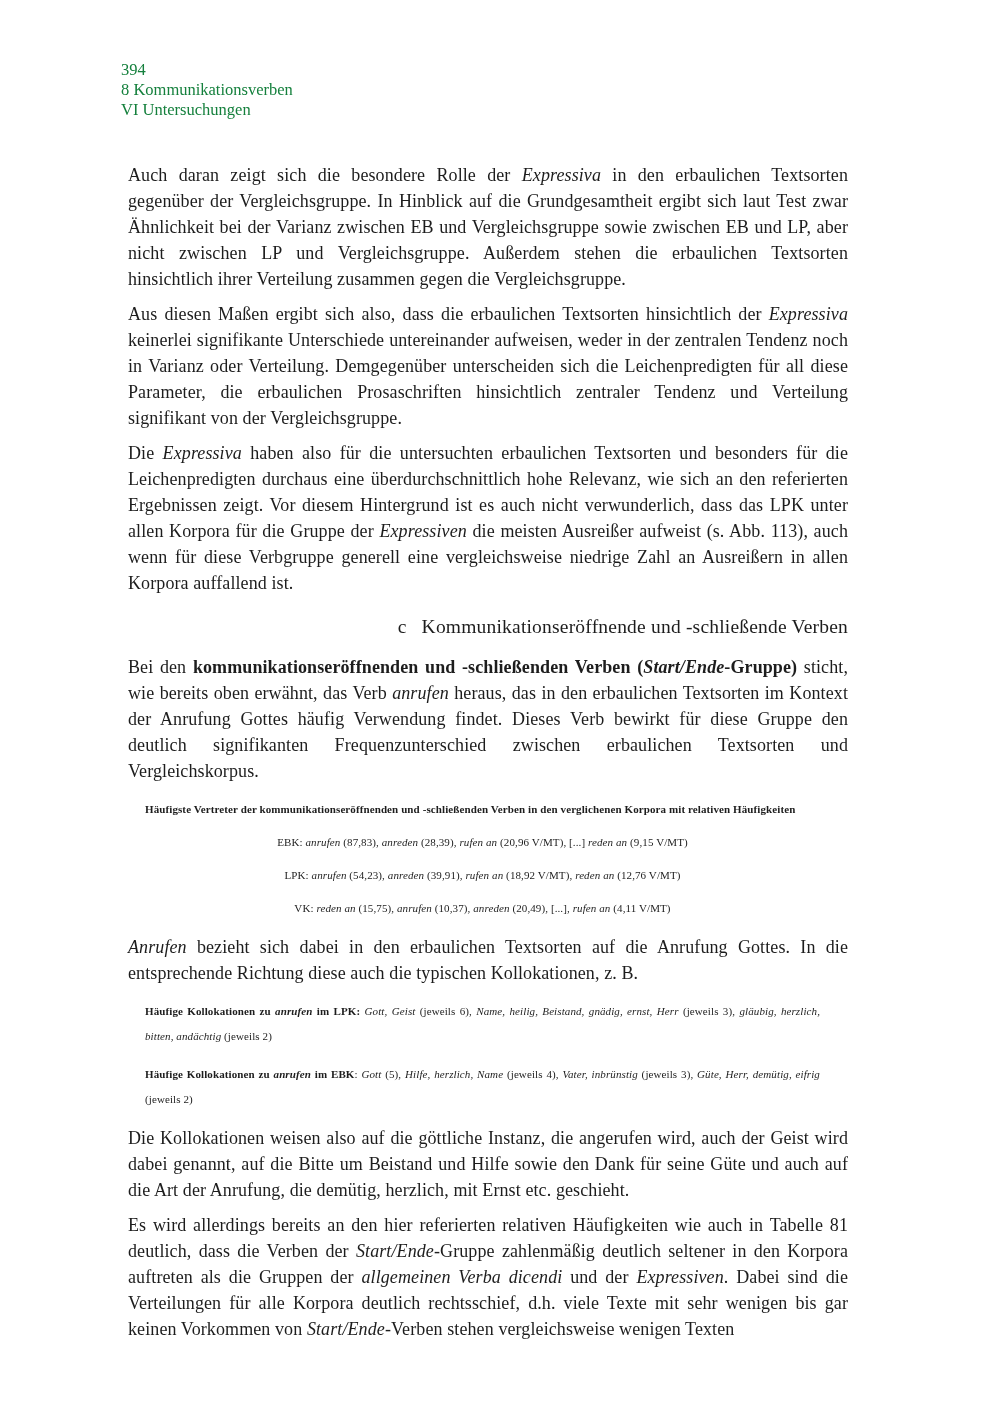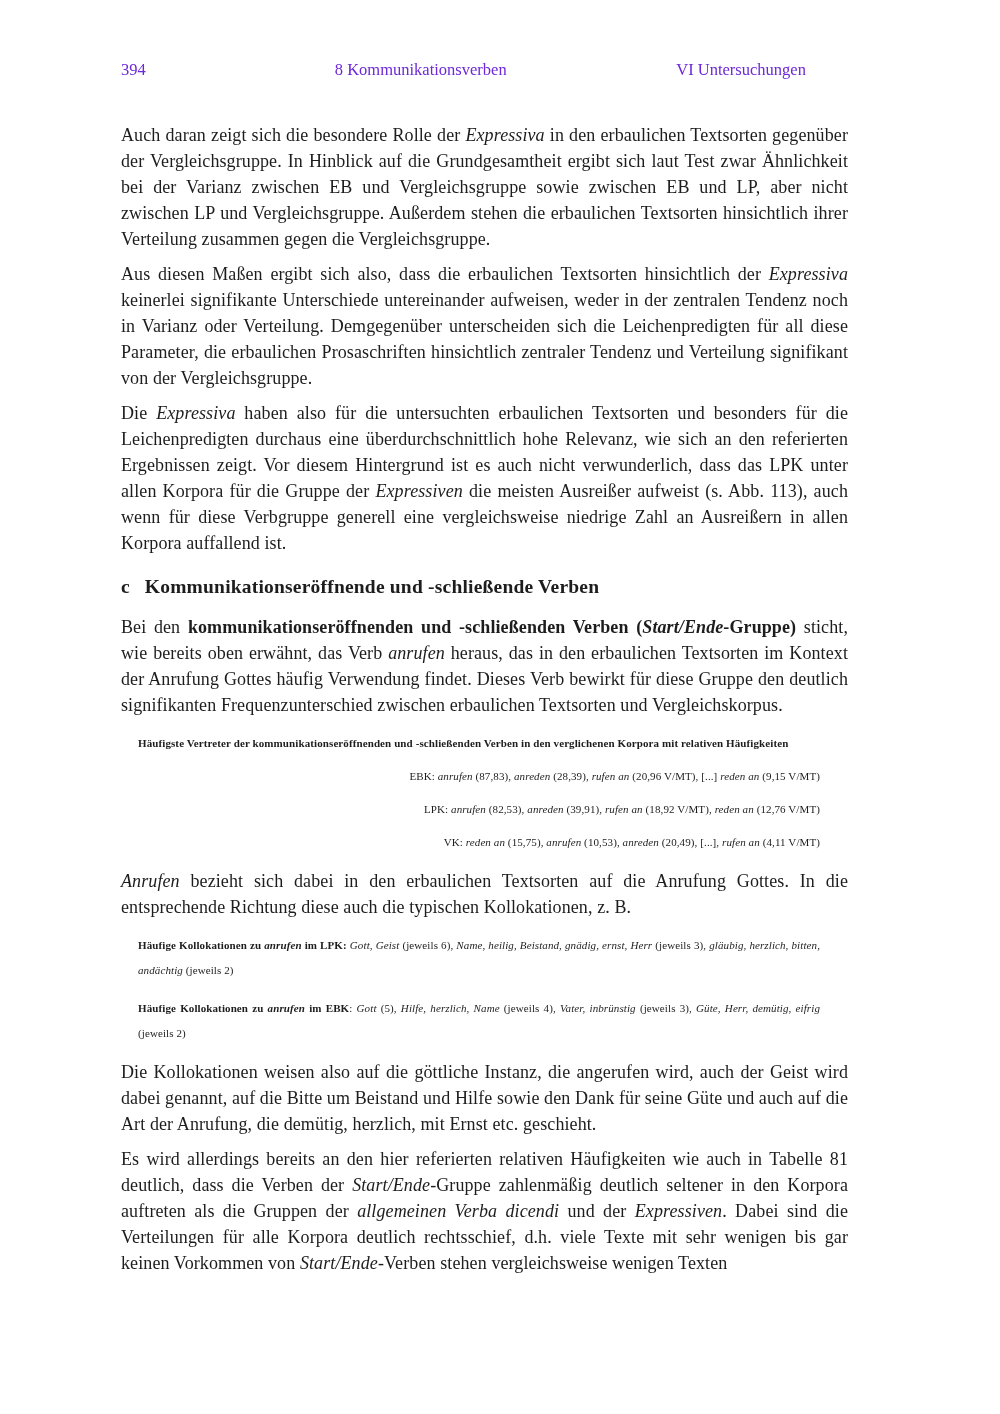--- a/index.html
+++ b/index.html
@@ -16,66 +16,68 @@
     padding: 60px 152px 0 121px;
     overflow: hidden;
     font-family: "Liberation Serif", "DejaVu Serif", serif;
     color: #1d1d1d;
   }
   .running-header {
     display: flex;
     align-items: baseline;
     font-size: 16.5px;
     line-height: 20px;
-    color: #6d28d9;
+    color: #15803d;
     margin-bottom: 42px;
+    flex-direction: column;
   }
   .hdr-left  { flex: 1; text-align: left; }
   .hdr-center{ flex: 1.4; text-align: left; }
   .hdr-right { flex: 1; text-align: center; }
 
   .text-body {
     font-size: 18px;
     line-height: 26px;
     letter-spacing: 0.1px;
     text-align: justify;
     hyphens: auto;
+    margin-left: 7px;
     -webkit-hyphens: auto;
   }
   .text-body > * { margin: 0; }
   .text-body > * + * { margin-top: 9px; }
 
   .subheading {
     margin-top: 19px;
     margin-bottom: 15px;
     font-size: 19.5px;
     line-height: 24px;
-    font-weight: 700;
+    font-weight: 400;
     letter-spacing: 0.2px;
-    text-align: left;
+    text-align: right;
     hyphens: none;
   }
   .subheading-label { margin-right: 15px; }
 
   .example-block {
     margin-top: 13px;
     margin-bottom: 13px;
     margin-left: 17px;
     padding-right: 28px;
     font-size: 11px;
     line-height: 25px;
   }
   .example-block .block-heading {
     margin: 0;
     font-weight: 700;
     text-align: justify;
   }
   .example-block .block-entry {
     margin: 8px 0 0;
-    text-align: right;
+    text-align: center;
   }
   .example-block .block-entry:first-child { margin-top: 0; }
   .example-block .block-para {
     margin: 0;
     text-align: justify;
   }
 
   .run-i  { font-style: italic; }
   .run-b  { font-weight: 700; }
   .run-bi { font-weight: 700; font-style: italic; }
@@ -101,22 +103,22 @@
 
     <h2 class="subheading">
       <span class="subheading-label">c</span><span class="subheading-title">Kommunikationseröffnende und -schließende Verben</span>
     </h2>
 
     <p class="para"><span>Bei den </span><span class="run-b">kommunikationseröffnenden und -schließenden Verben (</span><span class="run-bi">Start/Ende</span><span class="run-b">-Gruppe)</span><span> sticht, wie bereits oben erwähnt, das Verb </span><span class="run-i">anrufen</span><span> heraus, das in den erbaulichen Textsorten im Kontext der Anrufung Gottes häufig Verwendung findet. Dieses Verb bewirkt für diese Gruppe den deutlich signifikanten Frequenzunterschied zwischen erbaulichen Textsorten und Vergleichskorpus.</span></p>
 
     <section class="example-block">
       <p class="block-heading"><span class="run-b">Häufigste Vertreter der kommunikationseröffnenden und -schließenden Verben in den verglichenen Korpora mit relativen Häufigkeiten</span></p>
       <p class="block-entry"><span>EBK: </span><span class="run-i">anrufen</span><span> (87,83), </span><span class="run-i">anreden</span><span> (28,39), </span><span class="run-i">rufen an</span><span> (20,96 V/MT), [...] </span><span class="run-i">reden an</span><span> (9,15 V/MT)</span></p>
-      <p class="block-entry"><span>LPK: </span><span class="run-i">anrufen</span><span> (82,53), </span><span class="run-i">anreden</span><span> (39,91), </span><span class="run-i">rufen an</span><span> (18,92 V/MT), </span><span class="run-i">reden an</span><span> (12,76 V/MT)</span></p>
-      <p class="block-entry"><span>VK: </span><span class="run-i">reden an</span><span> (15,75), </span><span class="run-i">anrufen</span><span> (10,53), </span><span class="run-i">anreden</span><span> (20,49), [...], </span><span class="run-i">rufen an</span><span> (4,11 V/MT)</span></p>
+      <p class="block-entry"><span>LPK: </span><span class="run-i">anrufen</span><span> (54,23), </span><span class="run-i">anreden</span><span> (39,91), </span><span class="run-i">rufen an</span><span> (18,92 V/MT), </span><span class="run-i">reden an</span><span> (12,76 V/MT)</span></p>
+      <p class="block-entry"><span>VK: </span><span class="run-i">reden an</span><span> (15,75), </span><span class="run-i">anrufen</span><span> (10,37), </span><span class="run-i">anreden</span><span> (20,49), [...], </span><span class="run-i">rufen an</span><span> (4,11 V/MT)</span></p>
     </section>
 
     <p class="para"><span class="run-i">Anrufen</span><span> bezieht sich dabei in den erbaulichen Textsorten auf die Anrufung Gottes. In die entsprechende Richtung diese auch die typischen Kollokationen, z. B.</span></p>
 
     <section class="example-block">
       <p class="block-para"><span class="run-b">Häufige Kollokationen zu </span><span class="run-bi">anrufen</span><span class="run-b"> im LPK:</span><span> </span><span class="run-i">Gott, Geist</span><span> (jeweils 6), </span><span class="run-i">Name, heilig, Beistand, gnädig, ernst, Herr</span><span> (jeweils 3), </span><span class="run-i">gläubig, herzlich, bitten, andächtig</span><span> (jeweils 2)</span></p>
     </section>
 
     <section class="example-block">
       <p class="block-para"><span class="run-b">Häufige Kollokationen zu </span><span class="run-bi">anrufen</span><span class="run-b"> im EBK</span><span>: </span><span class="run-i">Gott</span><span> (5), </span><span class="run-i">Hilfe, herzlich, Name</span><span> (jeweils 4), </span><span class="run-i">Vater, inbrünstig</span><span> (jeweils 3), </span><span class="run-i">Güte, Herr, demütig, eifrig</span><span> (jeweils 2)</span></p>

